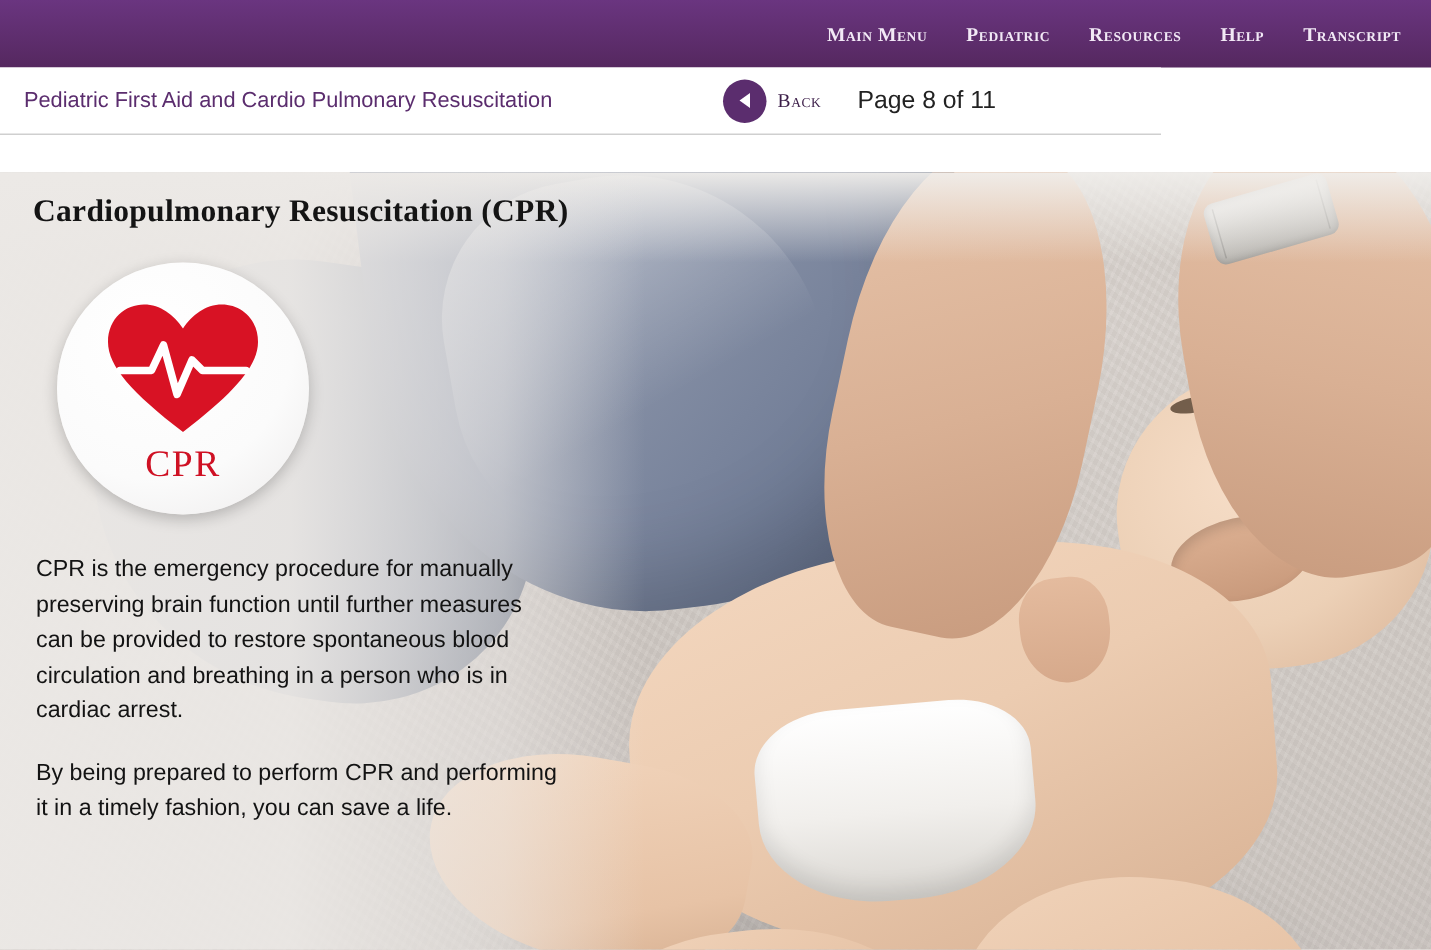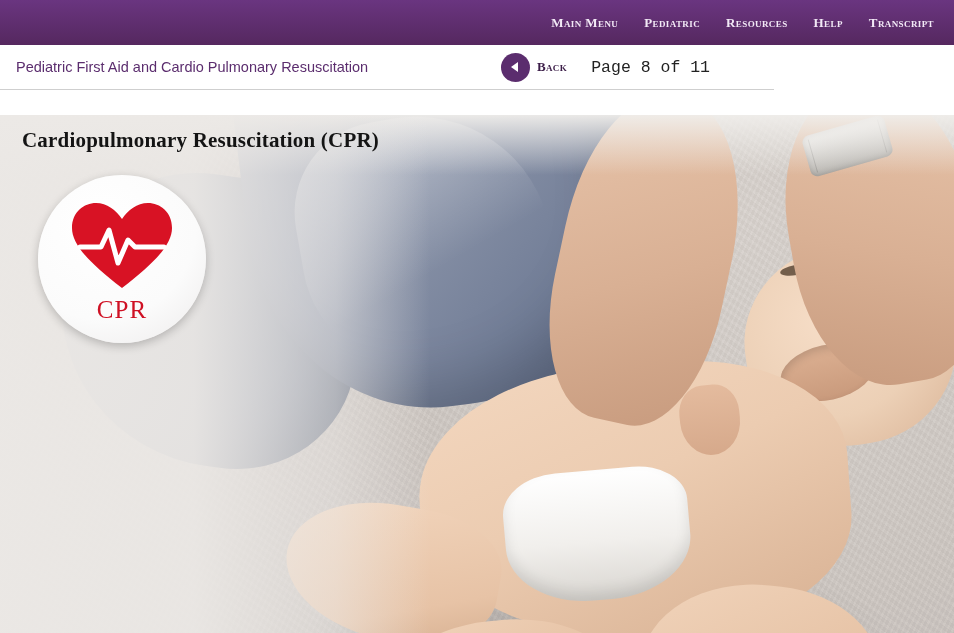--- a/index.html
+++ b/index.html
@@ -92,30 +92,29 @@
     background: #5b2d6e;
     display: flex;
     align-items: center;
     justify-content: center;
   }
   .back-circle svg { display: block; }
   .back-label {
     color: #3b1d48;
     font-size: 13px;
     font-variant: small-caps;
-    font-weight: bold;
+    font-weight: normal;
     letter-spacing: 0.4px;
     font-family: "Liberation Serif", serif;
   }
   .page-indicator {
     color: #222222;
     font-size: 16.5px;
     white-space: nowrap;
-    margin-right: 48px;
-    font-family: Liberation Mono, monospace;
+    margin-right: 94px;
   }
 
   
   .stage {
     position: absolute;
     top: 91px; left: 0;
     width: 954px;
     height: 542px;
     overflow: hidden;
     background: #e9e5e2;
@@ -397,16 +396,18 @@
       <span>
         <svg width="108" height="92" viewBox="0 0 108 92" aria-hidden="true">
           <path d="M54 88 C20 62, 4 44, 4 28 C4 12, 16 3, 28 3 C39 3, 48 10, 54 19 C60 10, 69 3, 80 3 C92 3, 104 12, 104 28 C104 44, 88 62, 54 88 Z" fill="#d81224"></path>
           <polyline points="12,47 33,47 41,30 50,63 60,40 67,47 96,47" fill="none" stroke="#ffffff" stroke-width="5" stroke-linejoin="round" stroke-linecap="round"></polyline>
         </svg>
       </span>
       <span class="cpr-text">CPR</span>
     </div>
 
     <div class="body-copy">
+      <p>CPR is the emergency procedure for manually preserving brain function until further measures can be provided to restore spontaneous blood circulation and breathing in a person who is in cardiac arrest.</p>
+      <p>By being prepared to perform CPR and performing it in a timely fashion, you can save a life.</p>
     </div>
 
   </div>
 </div>
 
 </body></html>

